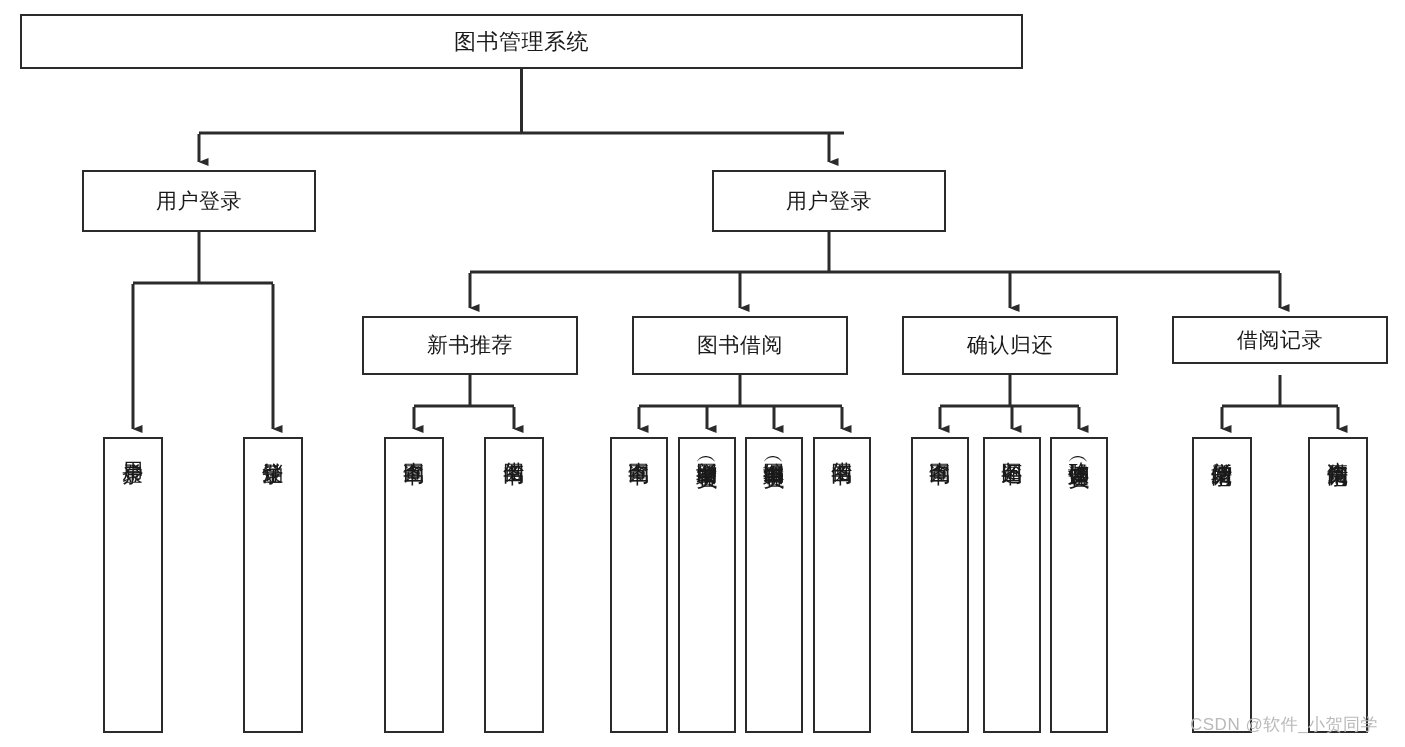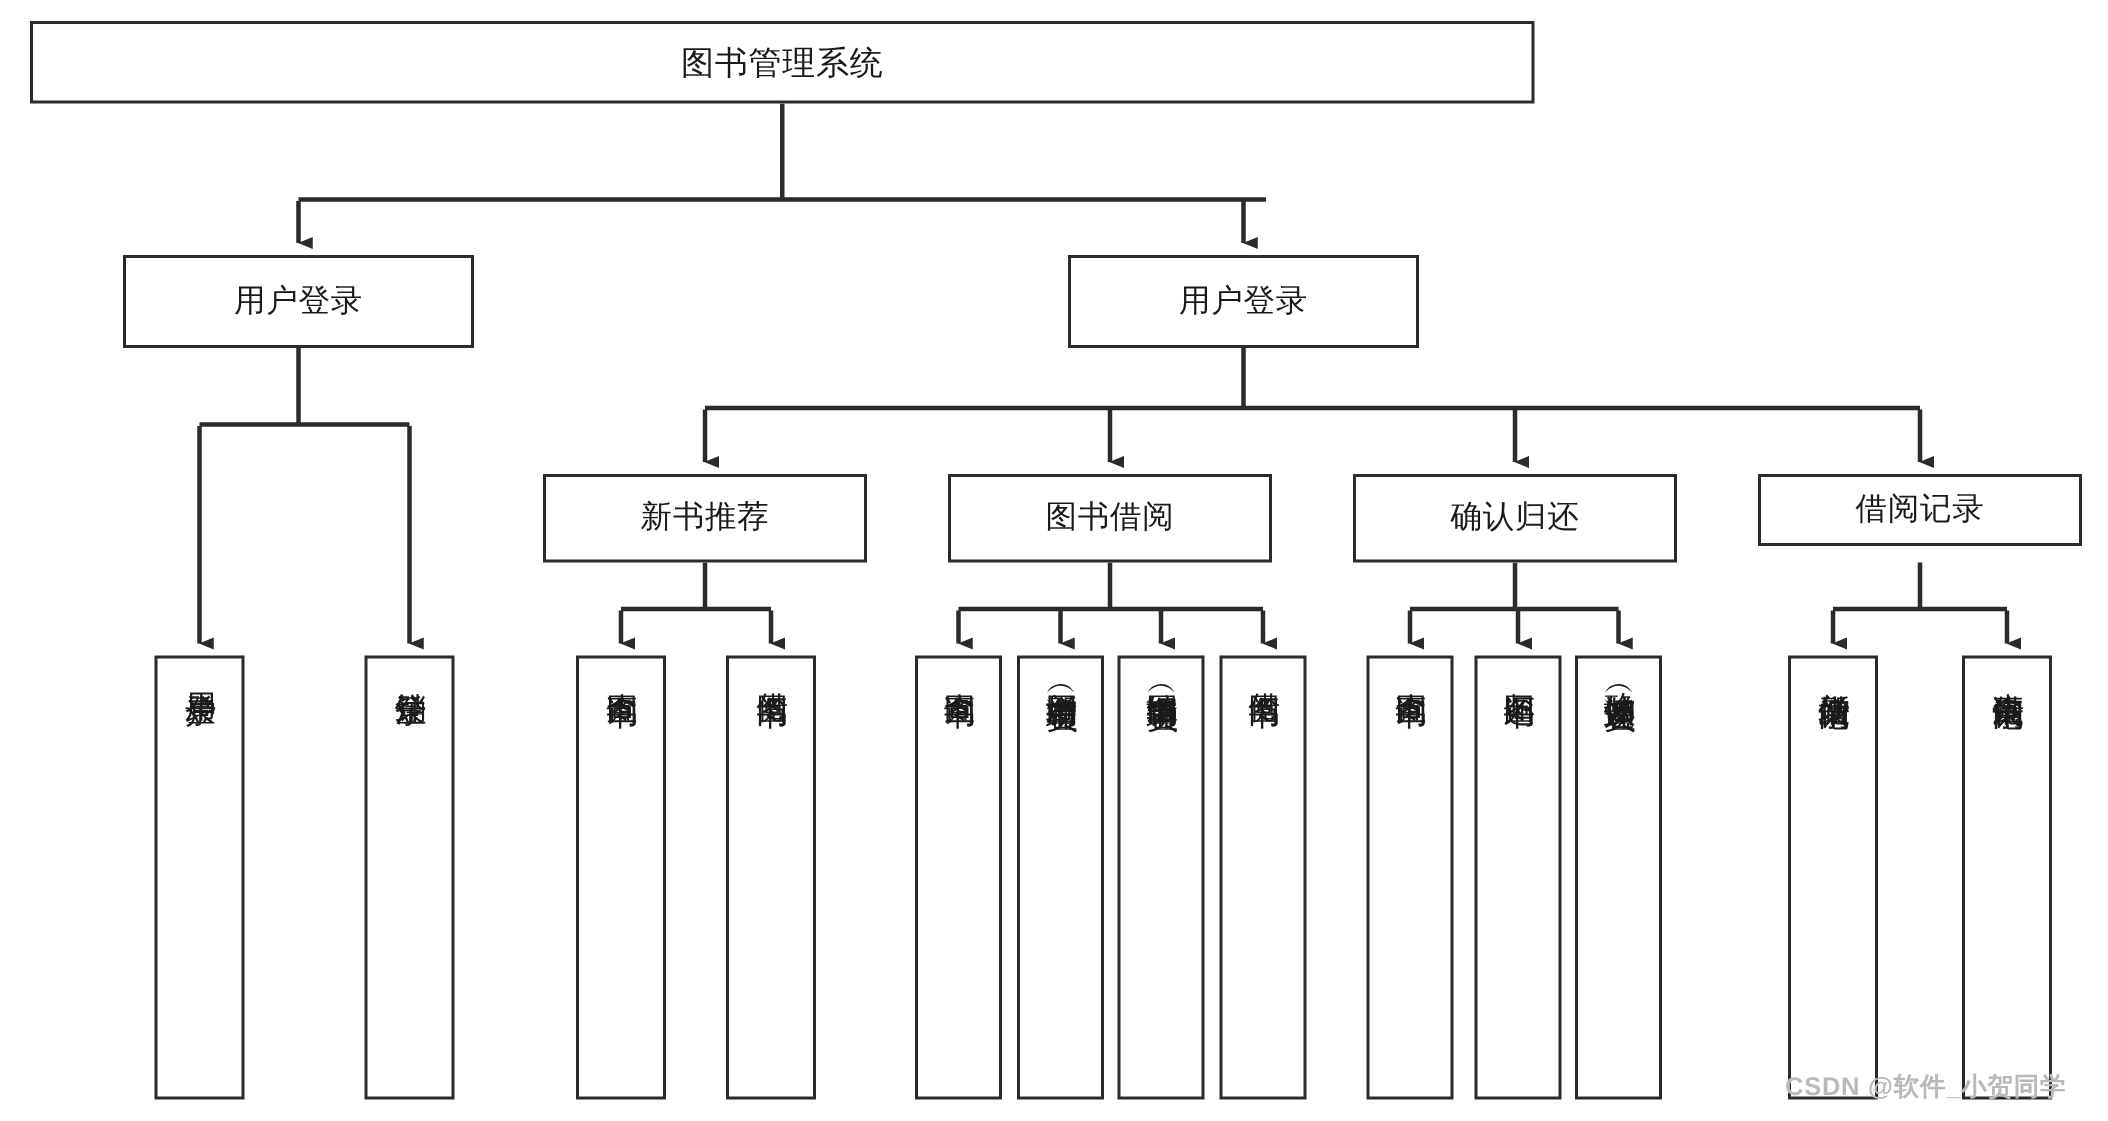--- a/index.html
+++ b/index.html
@@ -55,21 +55,20 @@
     margin-top: 2px;
   }
   .node-box.root .label { font-size: 22px; }
   .watermark {
     position: absolute;
     color: #b9b9b9;
     font-size: 17px;
     letter-spacing: 0.5px;
     white-space: nowrap;
     user-select: none;
-    font-weight: bold;
   }
 </style>
 </head>
 <body>
 
 <div id="diagram-root">
 
   <svg class="layer" viewBox="0 0 1405 747" xmlns="http://www.w3.org/2000/svg">
     <defs>
       <marker id="arrowhead" markerWidth="9" markerHeight="10" refX="4.5" refY="9.5" orient="auto" markerUnits="userSpaceOnUse">

